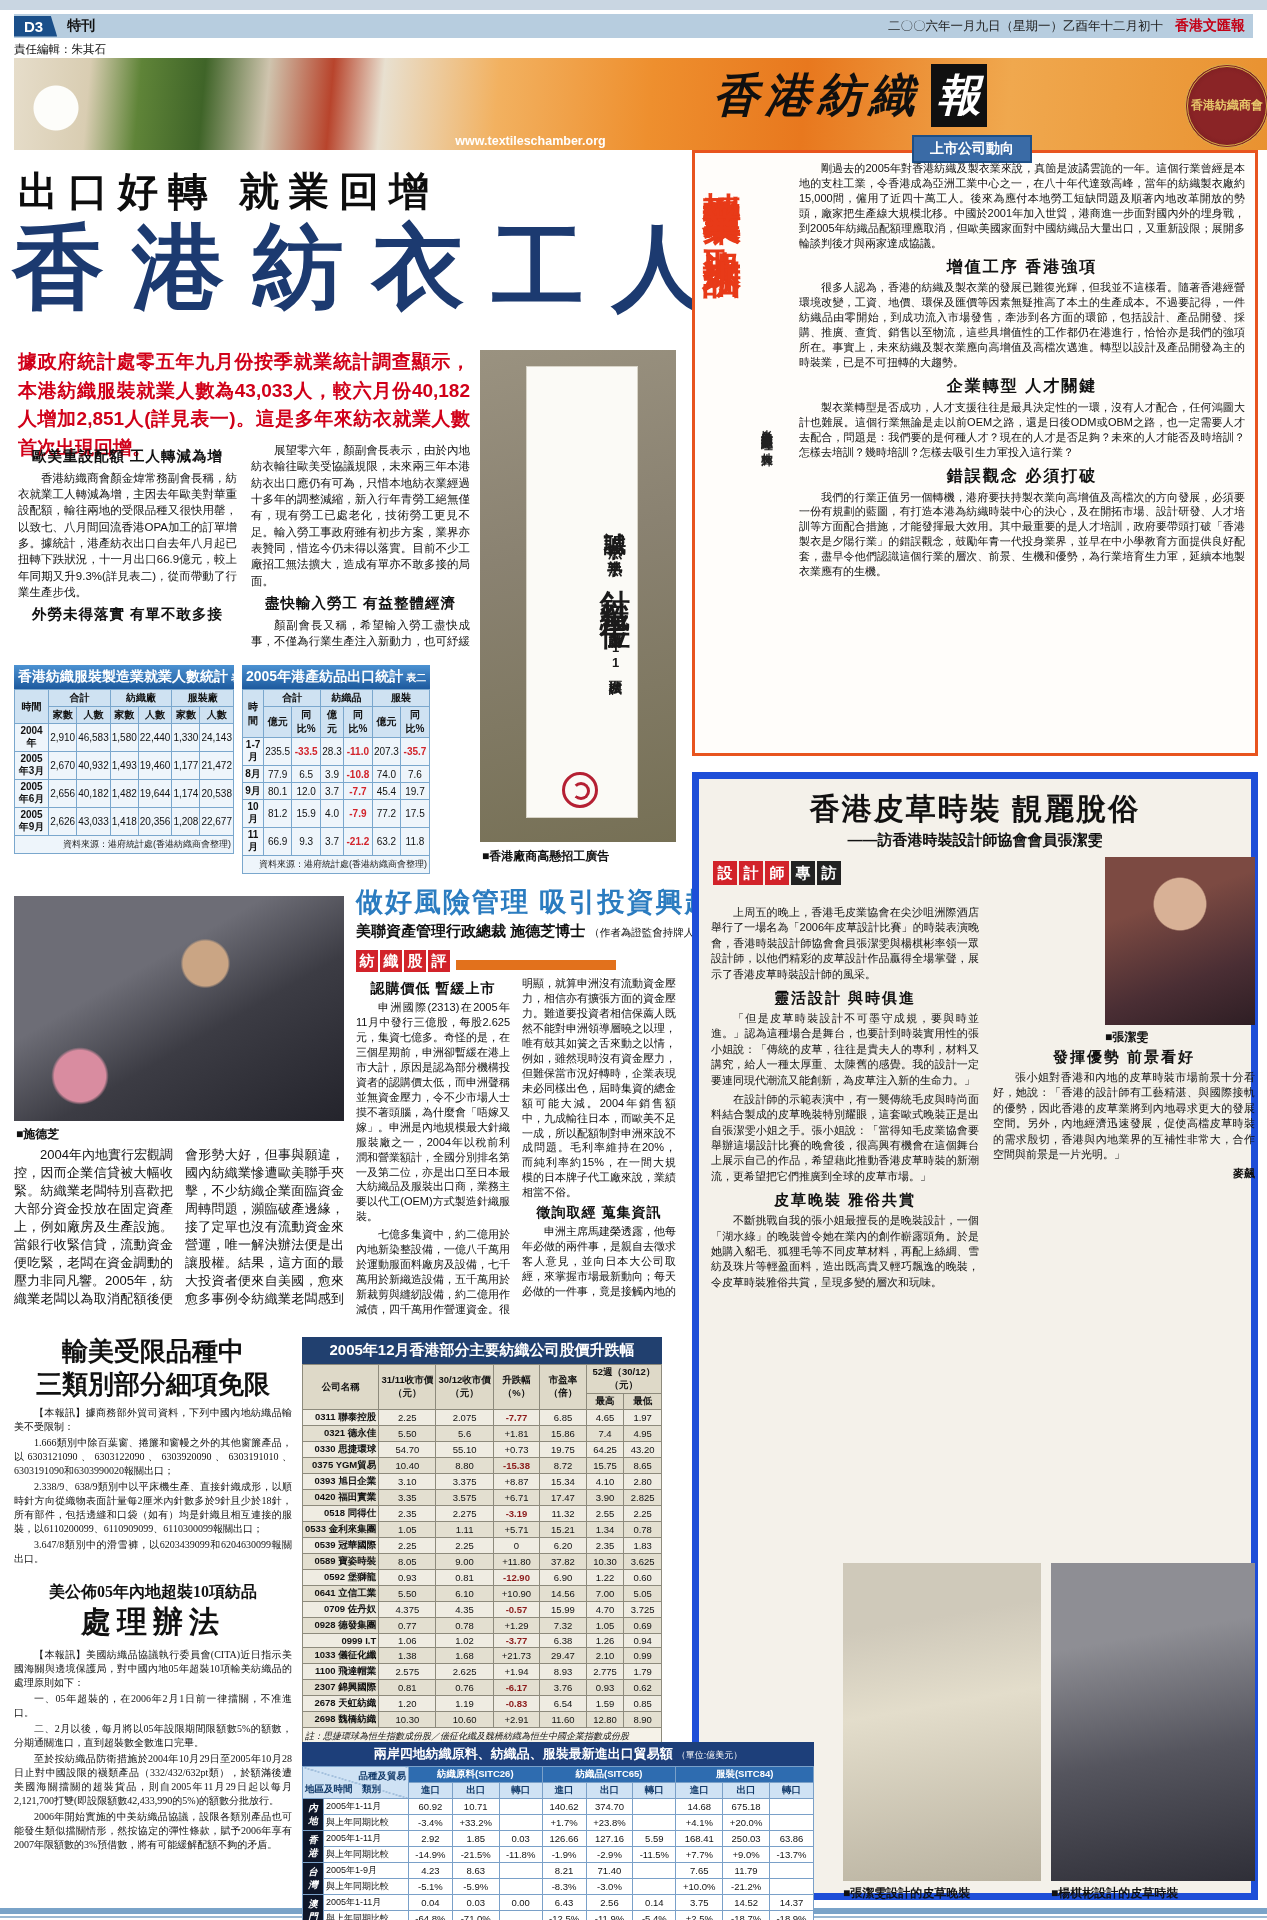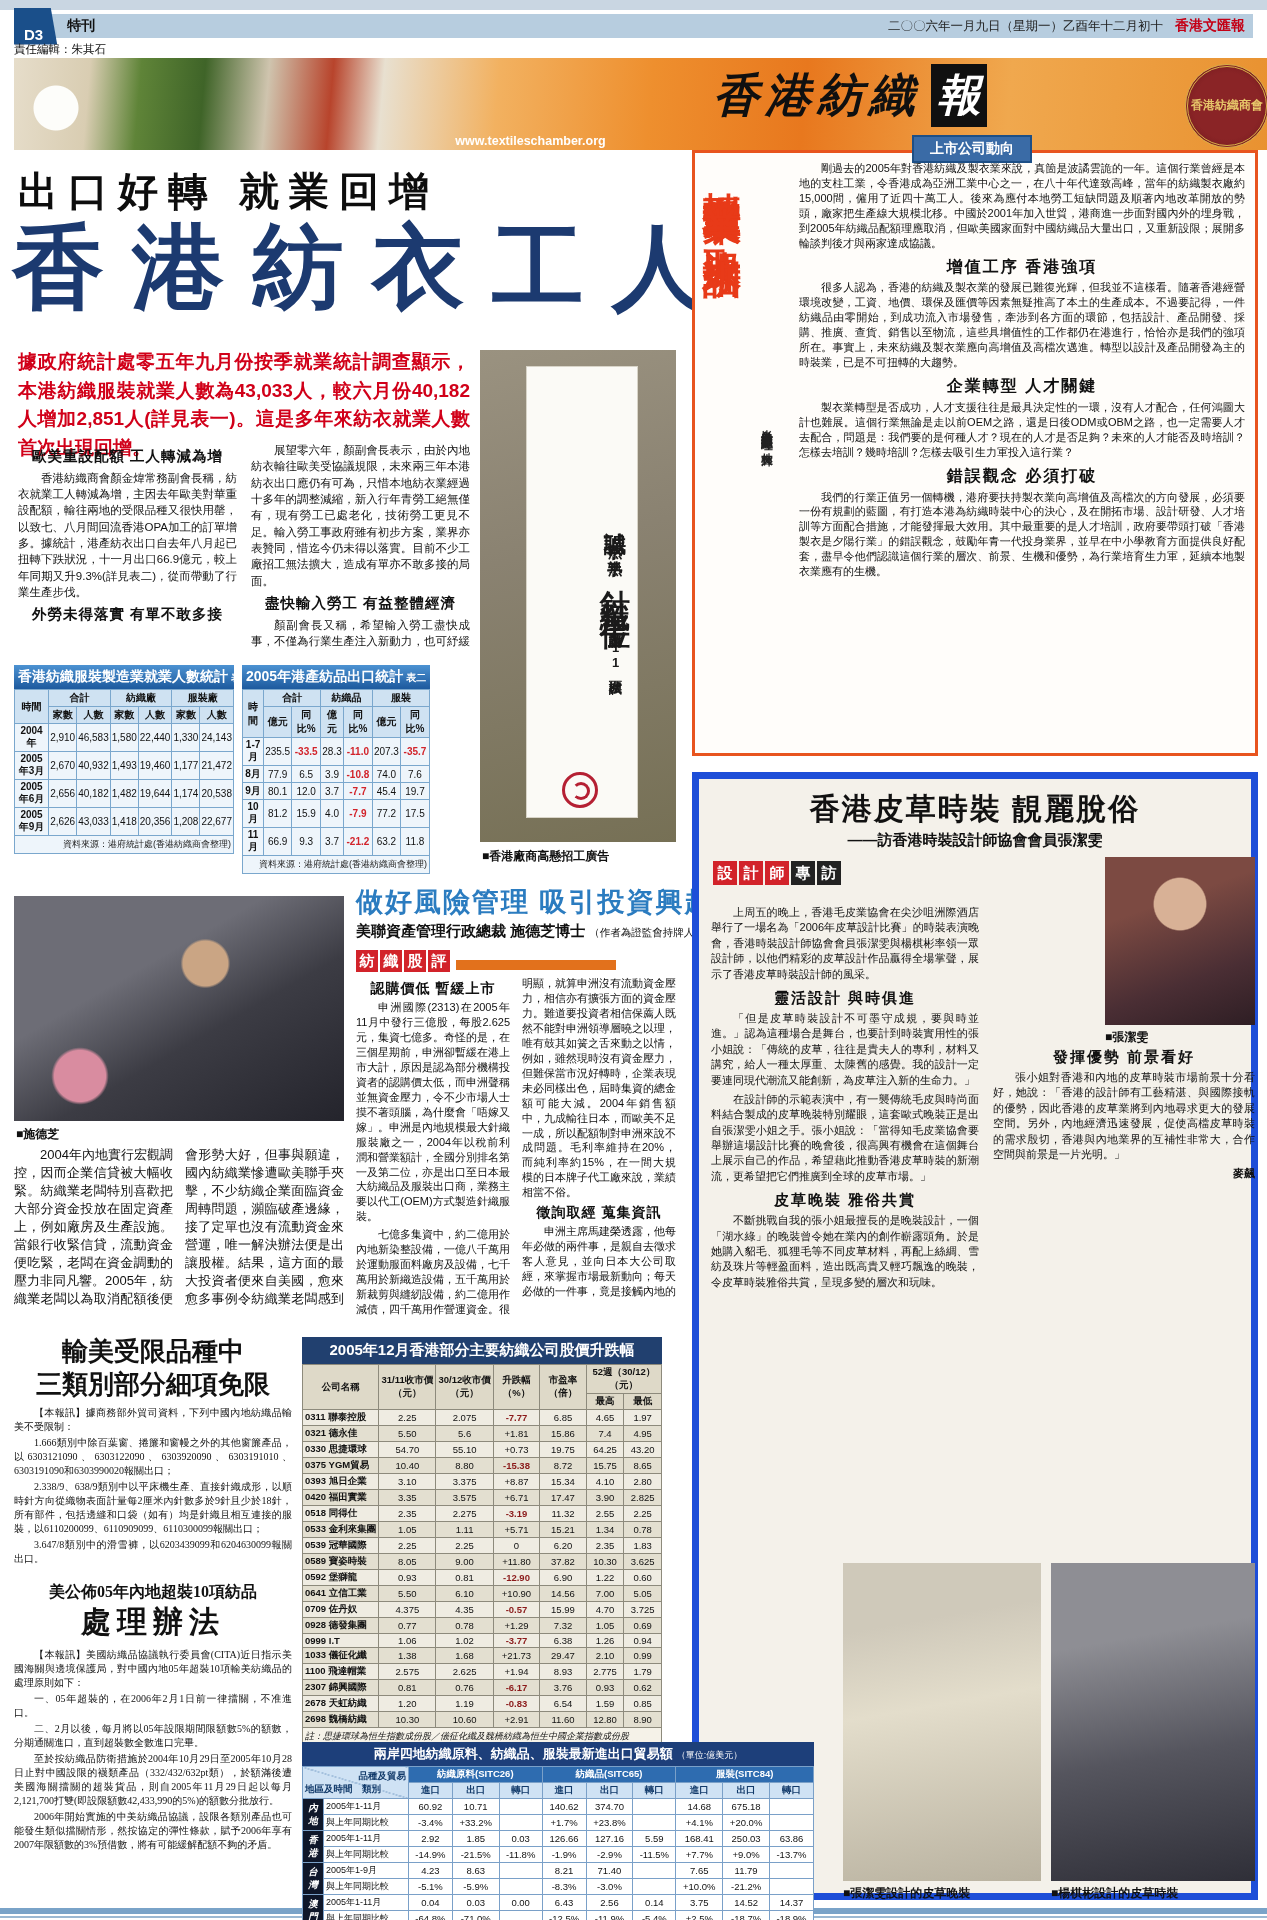--- a/index.html
+++ b/index.html
@@ -3,21 +3,21 @@
 <meta charset="utf-8">
 <style>
   html,body{margin:0;padding:0;background:#e9e9e9;}
   #page{position:relative;width:1267px;height:1920px;background:#fff;overflow:hidden;
         font-family:"Liberation Sans",sans-serif;color:#111;}
   .abs{position:absolute;}
   .jt{text-align:justify;}
   
   .topstrip{left:0;top:0;width:1267px;height:10px;background:#c9d6e2;}
   .hdrbar{left:14px;top:14px;width:1239px;height:24px;background:#b7cddf;display:flex;align-items:center;}
-  .d3box{background:#1a4f8a;color:#fff;font-weight:bold;font-size:15px;padding:18px 14px 2px 10px;
+  .d3box{background:#1a4f8a;color:#fff;font-weight:bold;font-size:15px;padding:2px 14px 2px 10px;
          clip-path:polygon(0 0,85% 0,100% 100%,0 100%);}
   .secname{font-weight:bold;font-size:14px;margin-left:10px;}
   .dateline{margin-left:auto;font-size:12.5px;color:#222;}
   .paperlogo{color:#c40016;font-weight:900;font-size:14px;margin:0 8px 0 12px;font-family:"Liberation Serif",serif;}
   .editorline{left:14px;top:42px;font-size:11.5px;}
   
   .banner{left:14px;top:58px;width:1239px;height:92px;
     background:
       radial-gradient(circle at 42px 50px,#fdfdfa 0 22px,rgba(255,255,255,0) 23px),
       linear-gradient(95deg,#e6ddca 0,#d9cdb2 6%,#5f8438 10%,#3f6428 15%,#cfc4ae 20%,#b8442c 25%,#e8e0d0 29%,#f2b160 38%,#ee8f2e 50%,#e8781e 62%,#f0a84e 78%,#e8902e 100%);
@@ -112,21 +112,21 @@
             font-family:"Liberation Serif",serif;}
   .overbody p{margin:0 0 2px;text-indent:2em;}
   
   .stockwrap{left:302px;top:1337px;width:360px;background:#fff;}
   .stocktitle{background:#21406f;color:#fff;font-weight:900;font-size:15px;text-align:center;padding:4px 0;}
   .stock{border-collapse:collapse;width:100%;}
   .stock th,.stock td{border:1px solid #8d8a7c;font-size:9.5px;padding:1px 2px;text-align:center;}
   .stock th{background:#ded9c8;font-weight:bold;}
   .stock tbody tr:nth-child(odd) td{background:#efece2;}
   .stock tbody tr:nth-child(even) td{background:#e3dfd0;}
-  .stock td.first{text-align:left;font-weight:bold;white-space:nowrap;}
+  .stock td.first{text-align:right;font-weight:bold;white-space:nowrap;}
   .stock td.neg{color:#8b1a1a;font-weight:bold;}
   .stocknote{font-size:9px;padding:2px;border:1px solid #8d8a7c;border-top:none;background:#f5f2e8;
              font-family:"Liberation Serif",serif;font-style:italic;}
   
   .tradewrap{left:302px;top:1742px;width:512px;background:#fff;z-index:6;}
   .tradetitle{background:#1d3f7a;color:#fff;font-weight:900;font-size:13px;text-align:center;padding:3px 0;}
   .tradetitle .unit{font-size:9px;font-weight:normal;margin-left:4px;}
   .trade{border-collapse:collapse;width:100%;}
   .trade th,.trade td{border:1px solid #7aa0c8;font-size:9.5px;padding:1px 2px;text-align:center;}
   .trade th.grp{background:#2e6cb0;color:#fff;font-weight:bold;}

